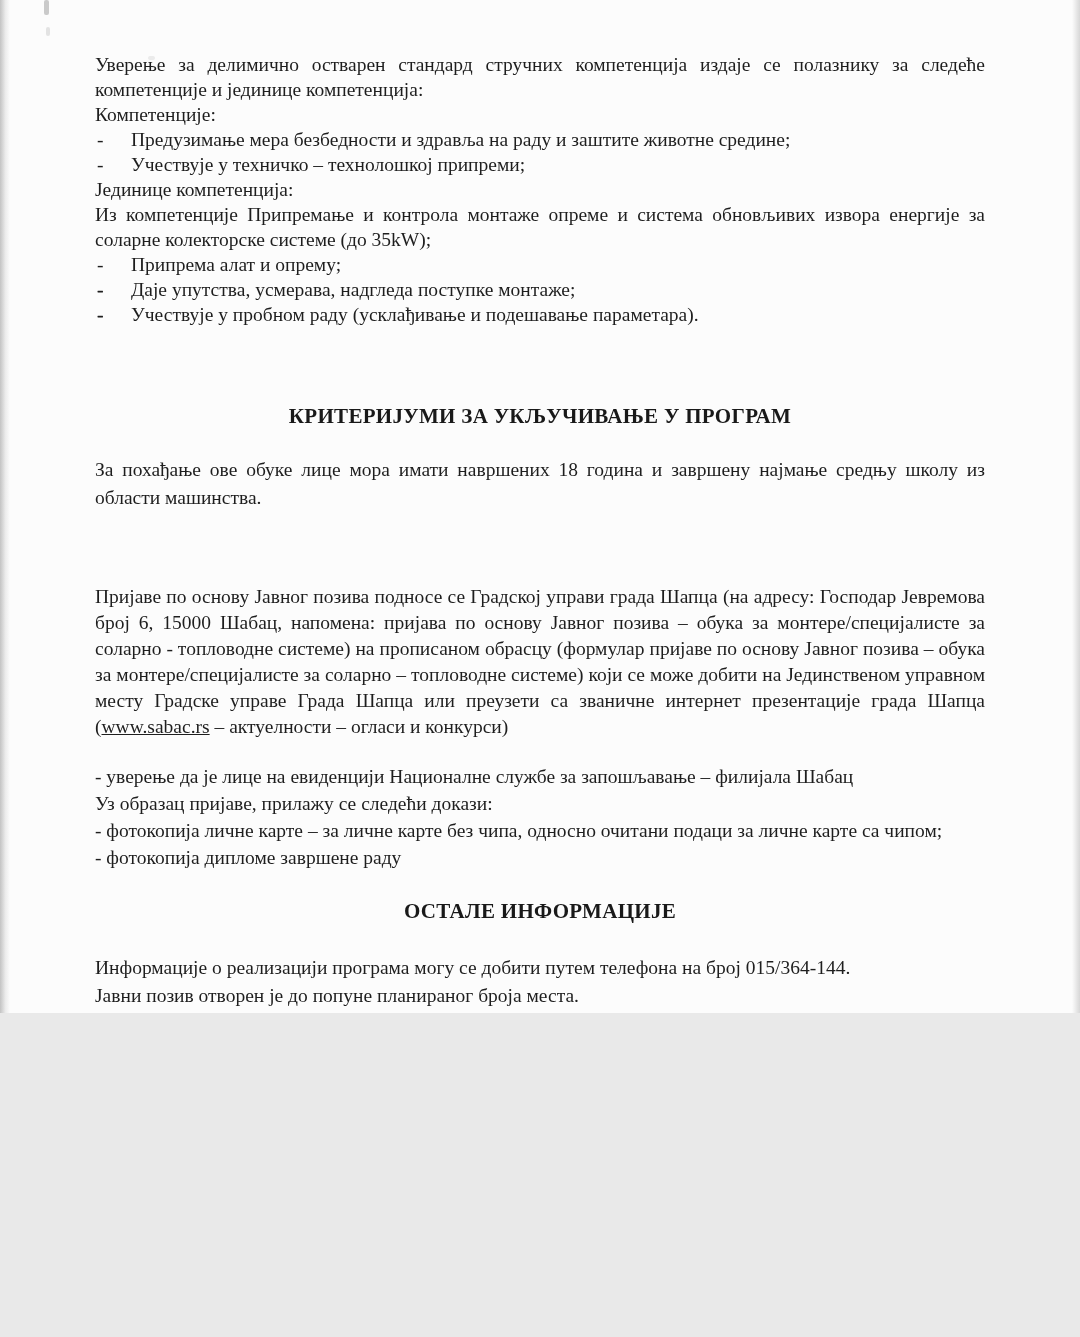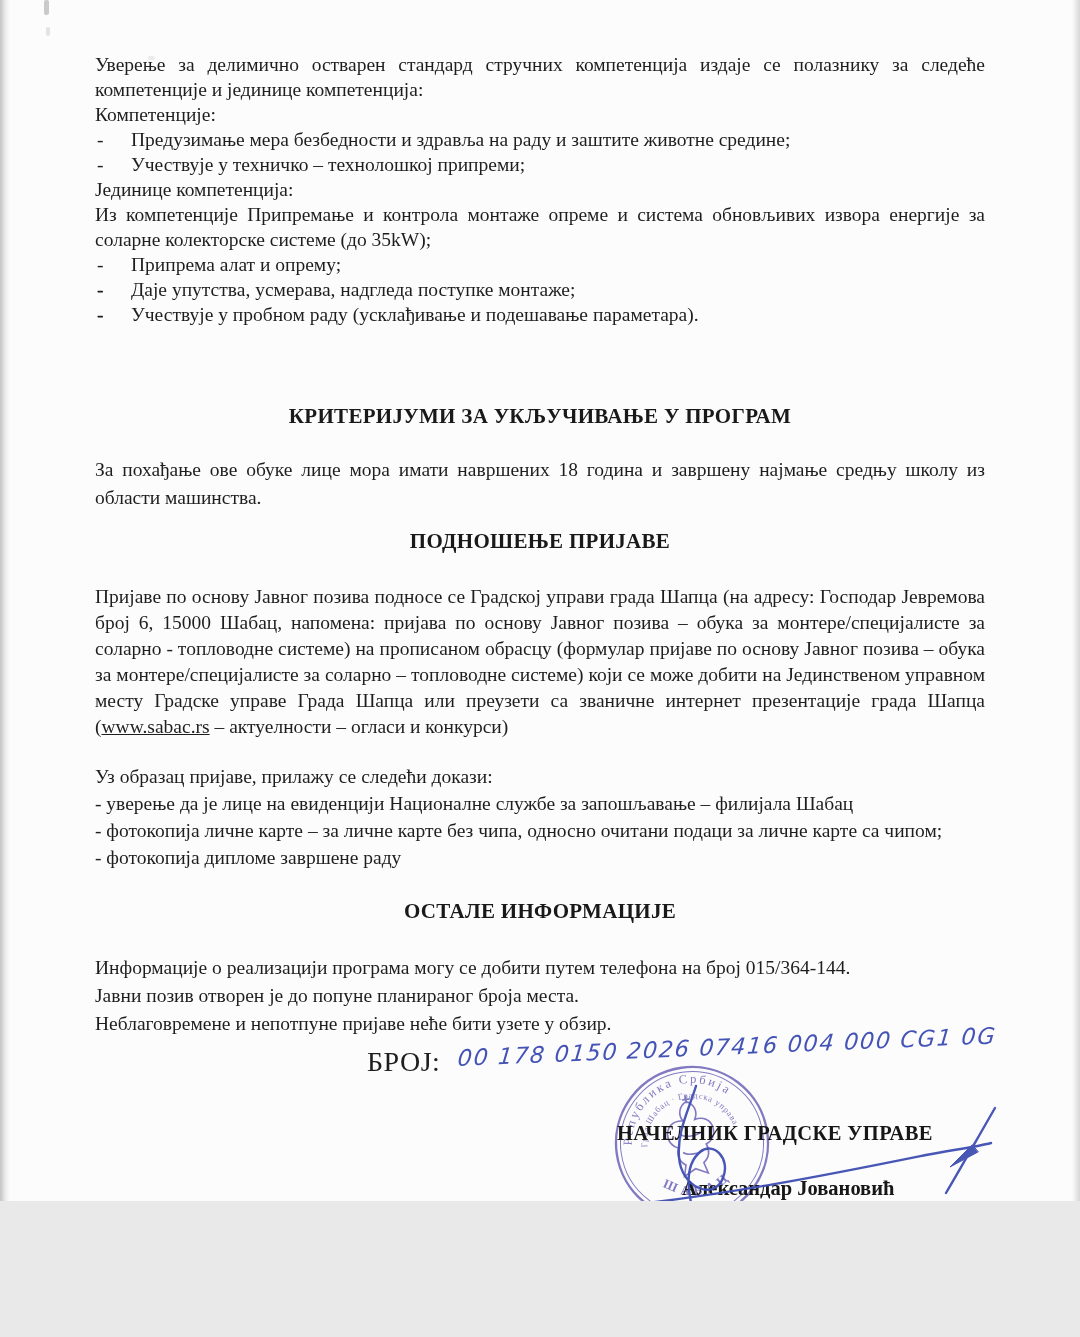--- a/index.html
+++ b/index.html
@@ -1,18 +1,18 @@
 <!DOCTYPE html>
 <html><head>
 <meta charset="utf-8">
 <style>
   html,body{margin:0;padding:0;background:#e9e9e9;}
   .page{
     position:relative;
-    width:1080px;height:1201px;
+    width:1080px;height:1013px;
     background:#fcfcfc;
     overflow:hidden;
     font-family:"Liberation Serif","DejaVu Serif",serif;
     color:#1e1e1e;
     -webkit-font-smoothing:antialiased;
   }
   .edge-left{position:absolute;left:0;top:0;bottom:0;width:10px;
     background:linear-gradient(90deg,#c3c3c3,#ececec 55%,rgba(255,255,255,0));}
   .edge-right{position:absolute;right:0;top:0;bottom:0;width:8px;
     background:linear-gradient(270deg,#d7d7d7,rgba(255,255,255,0));}
@@ -103,27 +103,26 @@
       <span class="dash">-</span>
       <span>Учествује у пробном раду (усклађивање и подешавање параметара).</span>
     </div>
   </div>
 
   <h2 class="head" style="top:404px">КРИТЕРИЈУМИ ЗА УКЉУЧИВАЊЕ У ПРОГРАМ</h2>
   <div class="col" style="top:456px">
     <p class="crit-p just">За похађање ове обуке лице мора имати навршених 18 година и завршену најмање средњу школу из области машинства.</p>
   </div>
 
-  <h2 class="head" style="top:529px">ПОДНОШЕЊЕ ПРИЈАВЕ</h2>
   <div class="col" style="top:584px">
     <p class="sub-p just"><span>Пријаве по основу Јавног позива подносе се Градској управи града Шапца (на адресу: Господар Јевремова број 6, 15000 Шабац, напомена: пријава по основу Јавног позива – обука за монтере/специјалисте за соларно - топловодне системе) на прописаном обрасцу (формулар пријаве по основу Јавног позива – обука за монтере/специјалисте за соларно – топловодне системе) који се може добити на Јединственом управном месту Градске управе Града Шапца или преузети са званичне интернет презентације града Шапца (</span><span class="doc-link">www.sabac.rs</span><span> – актуелности – огласи и конкурси)</span></p>
   </div>
   <div class="col evi" style="top:763px">
+    <p>- уверење да је лице на евиденцији Националне службе за запошљавање – филијала Шабац</p>
     <p>Уз образац пријаве, прилажу се следећи докази:</p>
-    <p>- уверење да је лице на евиденцији Националне службе за запошљавање – филијала Шабац</p>
     <p class="just">- фотокопија личне карте – за личне карте без чипа, односно очитани подаци за личне карте са чипом;</p>
     <p>- фотокопија дипломе завршене раду</p>
   </div>
 
   <h2 class="head" style="top:899px">ОСТАЛЕ ИНФОРМАЦИЈЕ</h2>
   <div class="col info" style="top:954px">
     <p>Информације о реализацији програма могу се добити путем телефона на број 015/364-144.</p>
     <p>Јавни позив отворен је до попуне планираног броја места.</p>
     <p>Неблаговремене и непотпуне пријаве неће бити узете у обзир.</p>
   </div>

